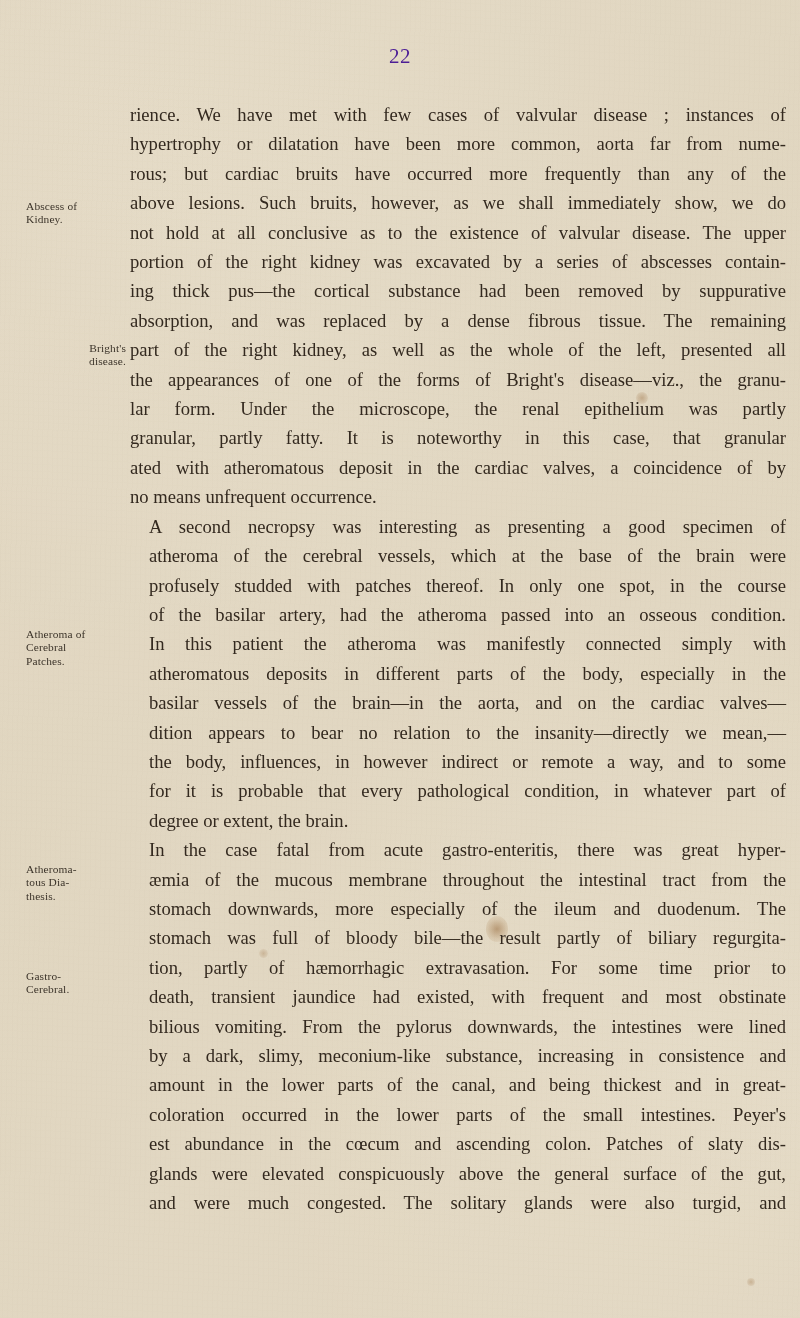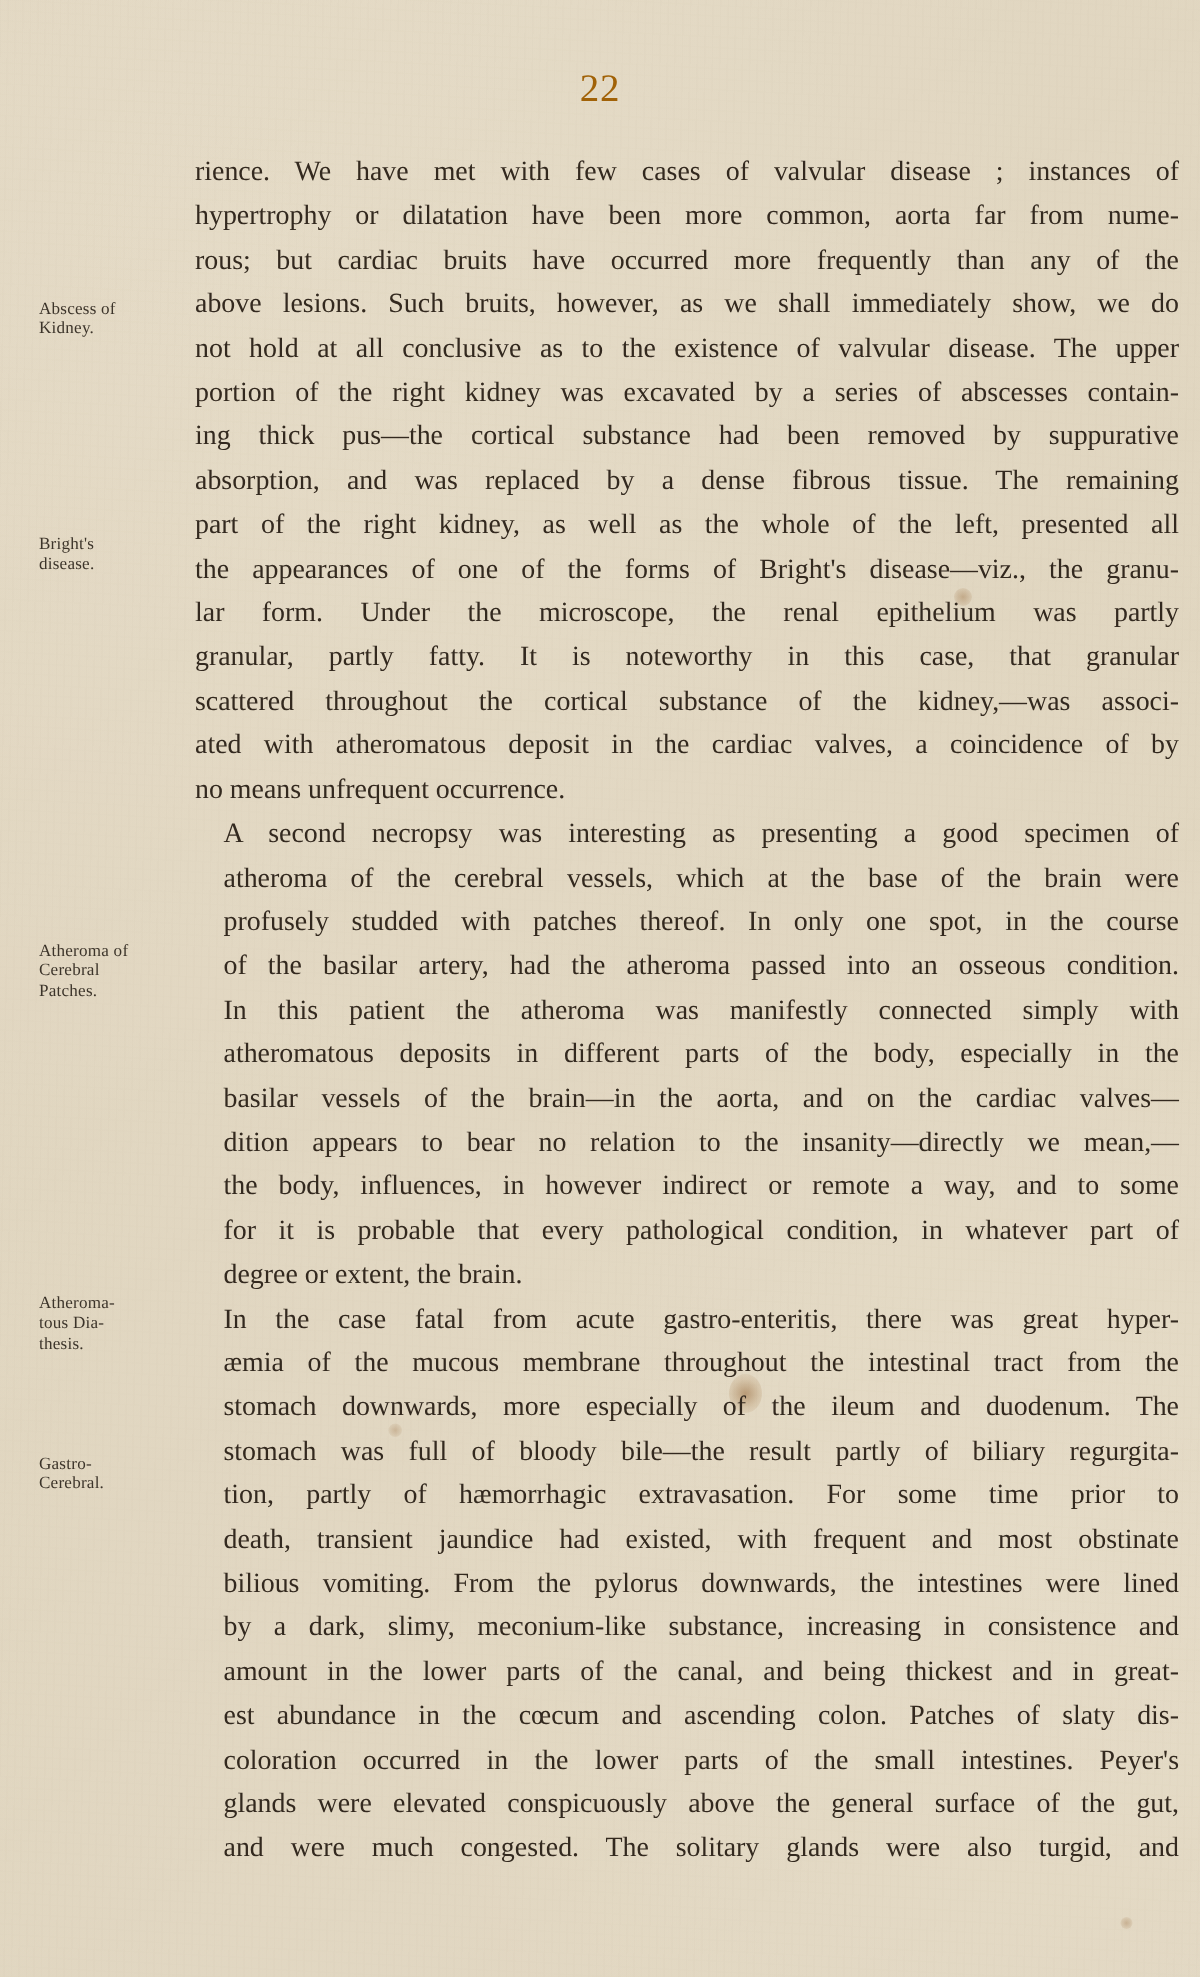--- a/index.html
+++ b/index.html
@@ -55,23 +55,23 @@
     pointer-events: none;
     z-index: 2;
   }
 
   .page-number {
     position: absolute;
     top: 44px;
     left: 0;
     width: 800px;
     text-align: center;
-    font-size: 26px;
+    font-size: 21px;
     letter-spacing: 0.5px;
-    color: #a16207;
+    color: #4c1d95;
     z-index: 4;
   }
 
   .content {
     position: absolute;
     top: 100px;
     left: 0;
     width: 800px;
     z-index: 4;
   }
@@ -141,21 +141,21 @@
   <div class="foxing" style="left:259px; top:949px; width:9px; height:9px; background:radial-gradient(circle, rgba(150,104,56,0.30) 0%, rgba(168,126,78,0) 100%);"></div>
 
   <div class="page-number">22</div>
 
   <div class="content">
     <div class="sidenotes">
         <div class="sidenote" style="top: 100px;">
           <span class="line">Abscess of</span>
           <span class="line">Kidney.</span>
         </div>
-        <div class="sidenote" style="top: 257px;">
+        <div class="sidenote" style="top: 242px; text-align: right;">
           <span class="line">Bright's</span>
           <span class="line">disease.</span>
         </div>
         <div class="sidenote" style="top: 528px;">
           <span class="line">Atheroma of</span>
           <span class="line">Cerebral</span>
           <span class="line">Patches.</span>
         </div>
         <div class="sidenote" style="top: 763px;">
           <span class="line">Atheroma-</span>
@@ -174,21 +174,20 @@
           <span class="line j">rous; but cardiac bruits have occurred more frequently than any of the</span>
           <span class="line j">above lesions. Such bruits, however, as we shall immediately show, we do</span>
           <span class="line j">not hold at all conclusive as to the existence of valvular disease. The upper</span>
           <span class="line j">portion of the right kidney was excavated by a series of abscesses contain-</span>
           <span class="line j">ing thick pus—the cortical substance had been removed by suppurative</span>
           <span class="line j">absorption, and was replaced by a dense fibrous tissue. The remaining</span>
           <span class="line j">part of the right kidney, as well as the whole of the left, presented all</span>
           <span class="line j">the appearances of one of the forms of Bright's disease—viz., the granu-</span>
           <span class="line j">lar form. Under the microscope, the renal epithelium was partly</span>
           <span class="line j">granular, partly fatty. It is noteworthy in this case, that granular</span>
-          <span class="line j">scattered throughout the cortical substance of the kidney,—was associ-</span>
           <span class="line j">ated with atheromatous deposit in the cardiac valves, a coincidence of by</span>
           <span class="line j last">no means unfrequent occurrence.</span>
         </p>
         <p class="indent">
           <span class="line j" style="text-indent: 19px;">A second necropsy was interesting as presenting a good specimen of</span>
           <span class="line j">atheroma of the cerebral vessels, which at the base of the brain were</span>
           <span class="line j">profusely studded with patches thereof. In only one spot, in the course</span>
           <span class="line j">of the basilar artery, had the atheroma passed into an osseous condition.</span>
           <span class="line j">In this patient the atheroma was manifestly connected simply with</span>
           <span class="line j">atheromatous deposits in different parts of the body, especially in the</span>
@@ -201,21 +200,21 @@
         <p class="indent">
           <span class="line j" style="text-indent: 19px;">In the case fatal from acute gastro-enteritis, there was great hyper-</span>
           <span class="line j">æmia of the mucous membrane throughout the intestinal tract from the</span>
           <span class="line j">stomach downwards, more especially of the ileum and duodenum. The</span>
           <span class="line j">stomach was full of bloody bile—the result partly of biliary regurgita-</span>
           <span class="line j">tion, partly of hæmorrhagic extravasation. For some time prior to</span>
           <span class="line j">death, transient jaundice had existed, with frequent and most obstinate</span>
           <span class="line j">bilious vomiting. From the pylorus downwards, the intestines were lined</span>
           <span class="line j">by a dark, slimy, meconium-like substance, increasing in consistence and</span>
           <span class="line j">amount in the lower parts of the canal, and being thickest and in great-</span>
+          <span class="line j">coloration occurred in the lower parts of the small intestines. Peyer's</span>
           <span class="line j">est abundance in the cœcum and ascending colon. Patches of slaty dis-</span>
-          <span class="line j">coloration occurred in the lower parts of the small intestines. Peyer's</span>
           <span class="line j">glands were elevated conspicuously above the general surface of the gut,</span>
           <span class="line j">and were much congested. The solitary glands were also turgid, and</span>
         </p>
       </div>
   </div>
 
 </div>
 
 </body></html>

